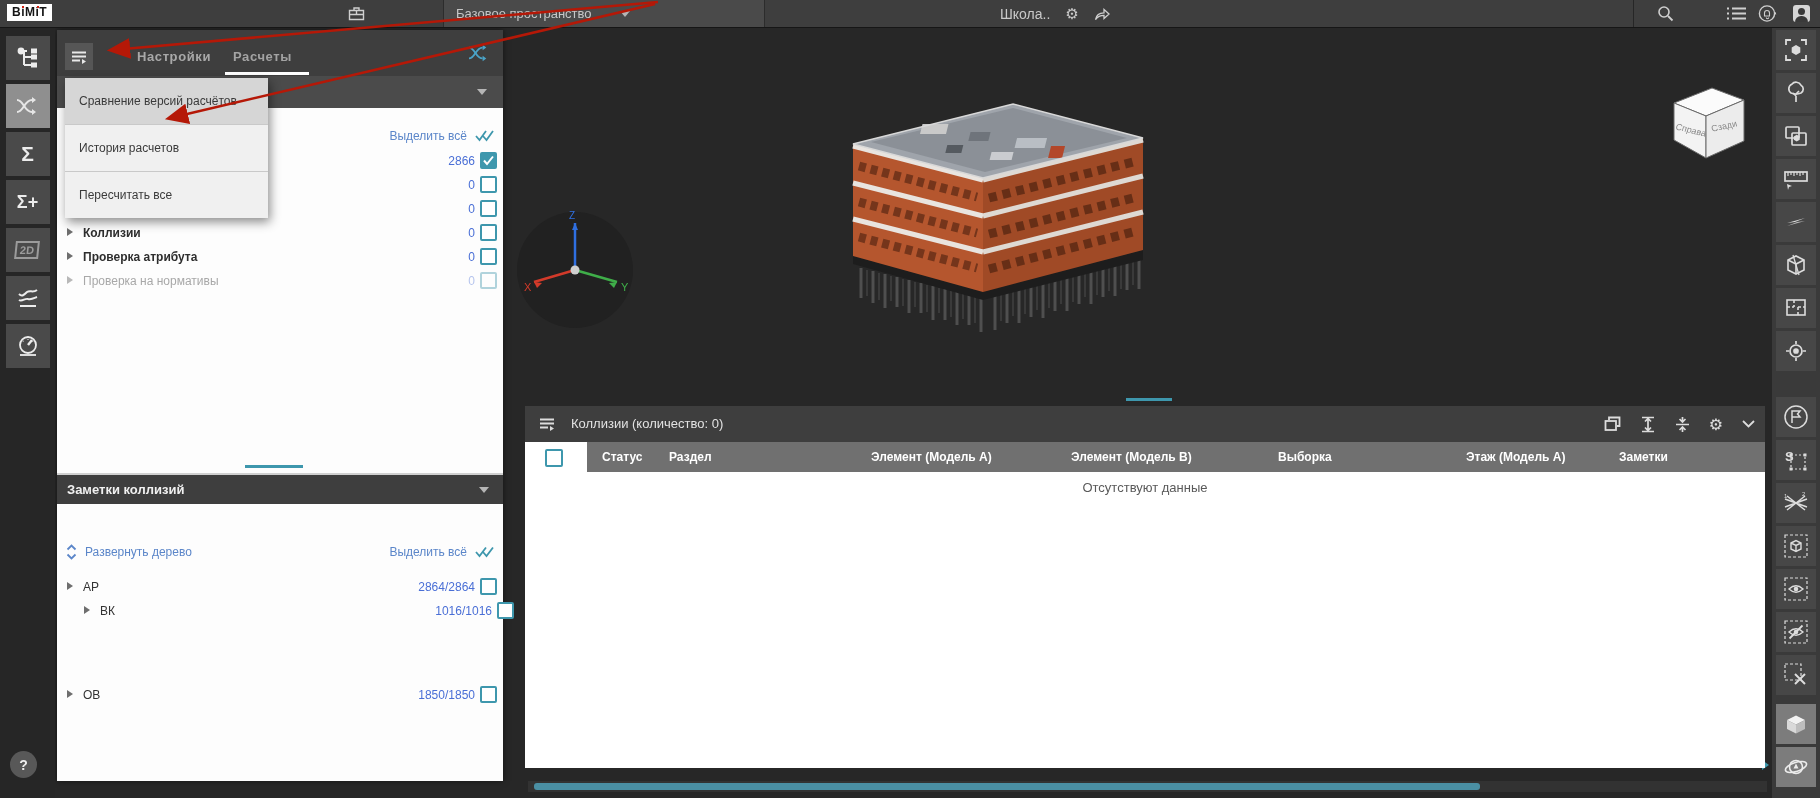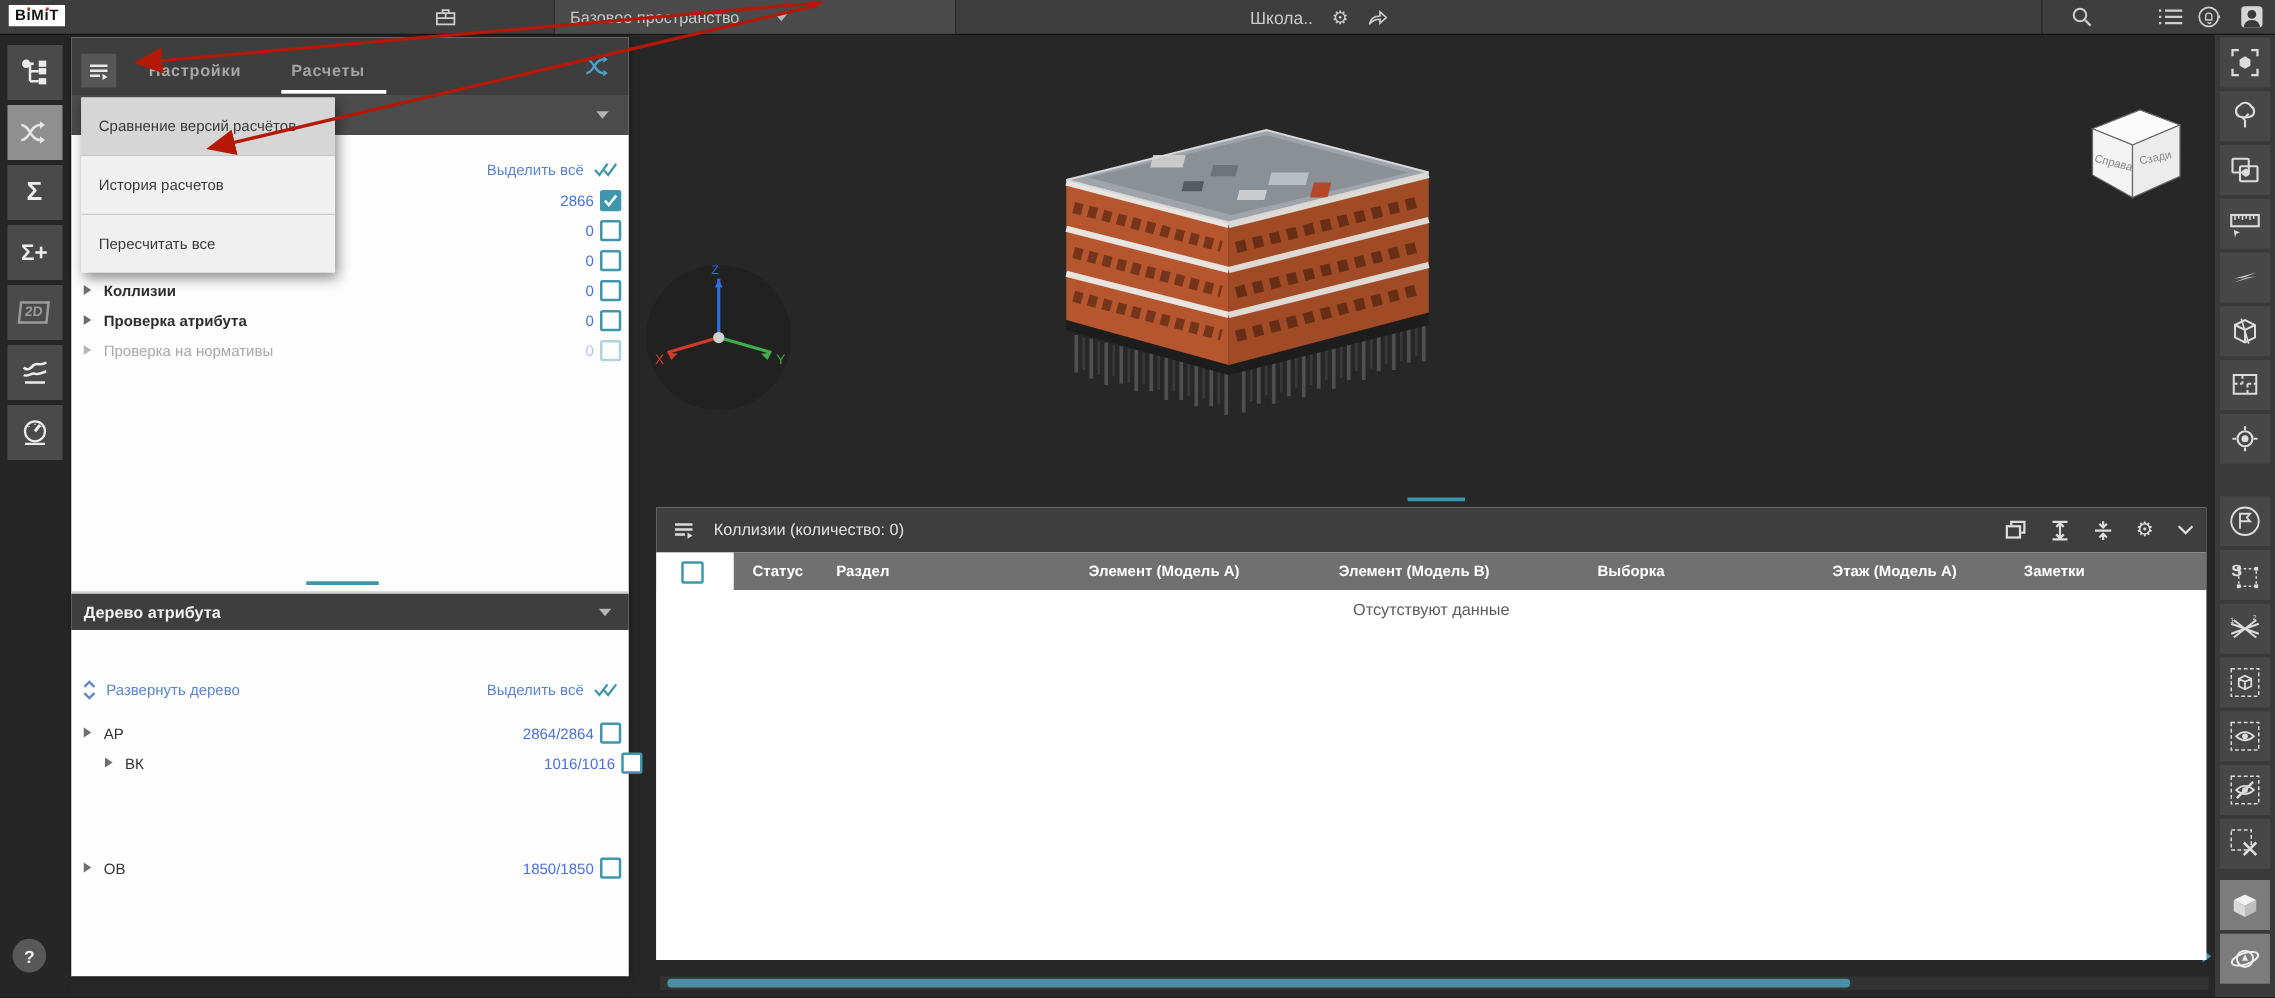--- a/index.html
+++ b/index.html
@@ -235,21 +235,21 @@
   <div class="panel">
     <div class="phead">
       <div class="menu-btn">
         <svg width="16" height="14" viewBox="0 0 16 14">
             <g stroke="#e8e8e8" stroke-width="2">
               <path d="M1 2.5 H15 M1 6.5 H15 M1 10.5 H9"></path>
             </g>
             <path d="M11 9 l4 2.5 -4 2.5z" fill="#e8e8e8"></path>
           </svg>
       </div>
-      <div class="ptab" style="left:62px;">Настройки</div>
+      <div class="ptab" style="left:80px;">Настройки</div>
       <div class="ptab active" style="left:176px;">Расчеты</div>
       <div class="ptab-underline"></div>
       <div class="phead-shuffle">
         <svg width="24" height="20" viewBox="0 0 26 22">
             <g stroke="#4aa3c7" stroke-width="2" fill="none">
               <path d="M2 17 C9 17 9 5 17 5"></path>
               <path d="M2 5 C9 5 9 17 17 17"></path>
               <path d="M21 5 l-4-3 v6 z M21 17 l-4-3 v6 z" fill="#4aa3c7" stroke="none"></path>
             </g>
           </svg>
@@ -303,21 +303,21 @@
       <span class="expander" style="border-left-color:#b8b8b8;"></span>
       <span class="rlabel">Проверка на нормативы</span>
       <span class="count">0</span>
       <span class="cb"></span>
     </div>
 
     <div class="resize-dash"></div>
     <div class="panel-split"></div>
 
     <div class="thead">
-      <span class="ttitle">Дерево атрибута</span>
+      <span class="ttitle">Заметки коллизий</span>
       <span class="caret-down"></span>
     </div>
     <div class="expand-row">
       <span class="abs" style="left:9px;top:0;">
         <svg width="11" height="16" viewBox="0 0 11 16">
             <g stroke="#5b86c9" stroke-width="1.8" fill="none">
               <path d="M1.5 5.5 L5.5 1.5 L9.5 5.5"></path>
               <path d="M1.5 10.5 L5.5 14.5 L9.5 10.5"></path>
             </g>
           </svg>

